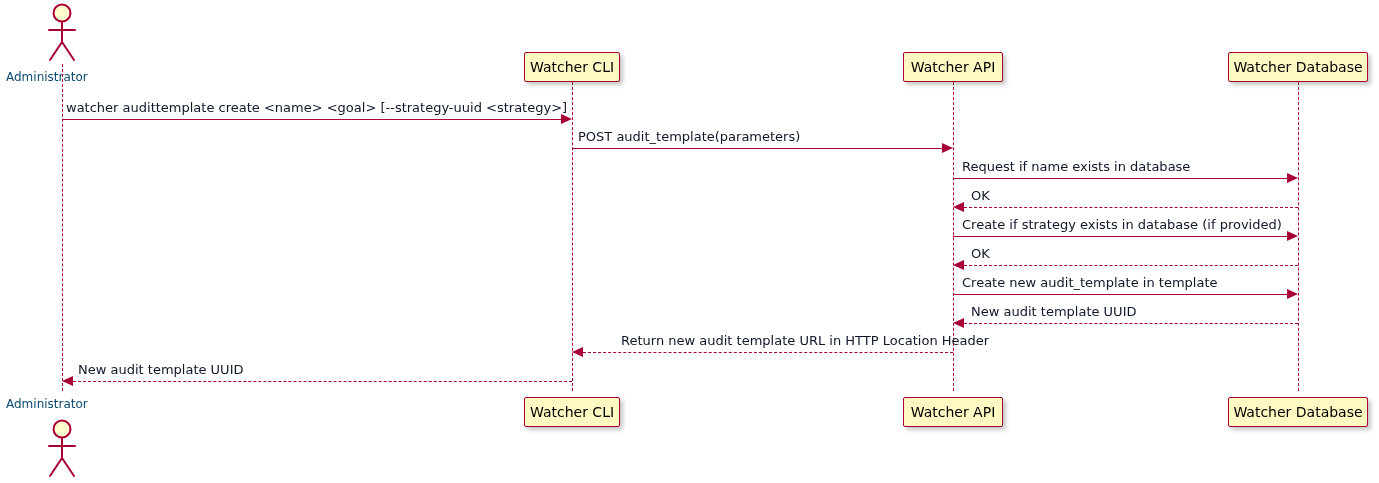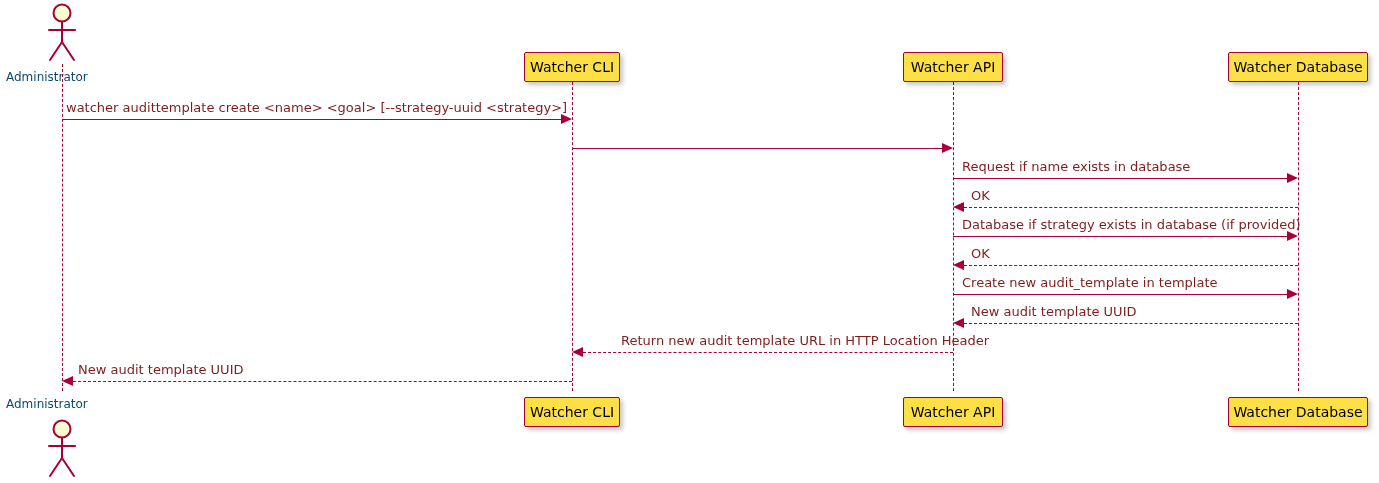--- a/index.html
+++ b/index.html
@@ -15,21 +15,21 @@
     width: 1379px;
     height: 483px;
     background: #FFFFFF;
     overflow: hidden;
   }
 
   
   .participant {
     position: absolute;
     box-sizing: border-box;
-    background: #fde047;
+    background: #fef9c3;
     border: 1.5px solid #A80036;
     border-radius: 2px;
     color: #000000;
     font-size: 14px;
     line-height: 1;
     display: flex;
     align-items: center;
     justify-content: center;
     padding: 0 10px;
     box-shadow: 3px 3px 4px rgba(0,0,0,0.22);
@@ -60,21 +60,21 @@
     position: absolute;
     height: 0;
     border-top: 1.5px solid #A80036;
   }
   .msg-line.dotted {
     border-top: 1.5px dashed #A80036;
   }
   .msg-label {
     position: absolute;
     font-size: 13px;
-    color: #7f1d1d;
+    color: #0f172a;
     white-space: nowrap;
     line-height: 1;
   }
   .arrow-head {
     position: absolute;
     width: 0;
     height: 0;
   }
   .arrow-head.right {
     border-top: 5px solid transparent;
@@ -117,32 +117,33 @@
 
   <div class="lifeline" style="left:62px; top:64px; height:327px;"></div>
   <div class="lifeline" style="left:572px; top:82px; height:309px;"></div>
   <div class="lifeline" style="left:953px; top:82px; height:309px;"></div>
   <div class="lifeline" style="left:1298px; top:82px; height:309px;"></div>
 
   <div class="msg-label" style="left:66px; top:101px;">watcher audittemplate create &lt;name&gt; &lt;goal&gt; [--strategy-uuid &lt;strategy&gt;]</div>
   <div class="msg-line" style="left:62px; top:119px; width:499px;"></div>
   <div class="arrow-head right" style="left:561px; top:114px;"></div>
 
+  <div class="msg-label" style="left:578px; top:130px;">POST audit_template(parameters)</div>
   <div class="msg-line" style="left:572px; top:148px; width:370px;"></div>
   <div class="arrow-head right" style="left:942px; top:143px;"></div>
 
   <div class="msg-label" style="left:962px; top:160px;">Request if name exists in database</div>
   <div class="msg-line" style="left:953px; top:178px; width:334px;"></div>
   <div class="arrow-head right" style="left:1287px; top:173px;"></div>
 
   <div class="msg-label" style="left:971px; top:189px;">OK</div>
   <div class="msg-line dotted" style="left:964px; top:207px; width:334px;"></div>
   <div class="arrow-head left" style="left:953px; top:202px;"></div>
 
-  <div class="msg-label" style="left:962px; top:218px;">Database if strategy exists in database (if provided)</div>
+  <div class="msg-label" style="left:962px; top:218px;">Create if strategy exists in database (if provided)</div>
   <div class="msg-line" style="left:953px; top:236px; width:334px;"></div>
   <div class="arrow-head right" style="left:1287px; top:231px;"></div>
 
   <div class="msg-label" style="left:971px; top:247px;">OK</div>
   <div class="msg-line dotted" style="left:964px; top:265px; width:334px;"></div>
   <div class="arrow-head left" style="left:953px; top:260px;"></div>
 
   <div class="msg-label" style="left:962px; top:276px;">Create new audit_template in template</div>
   <div class="msg-line" style="left:953px; top:294px; width:334px;"></div>
   <div class="arrow-head right" style="left:1287px; top:289px;"></div>

